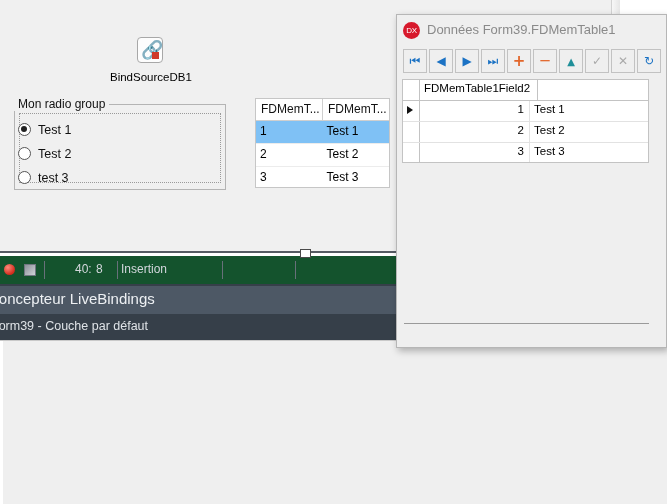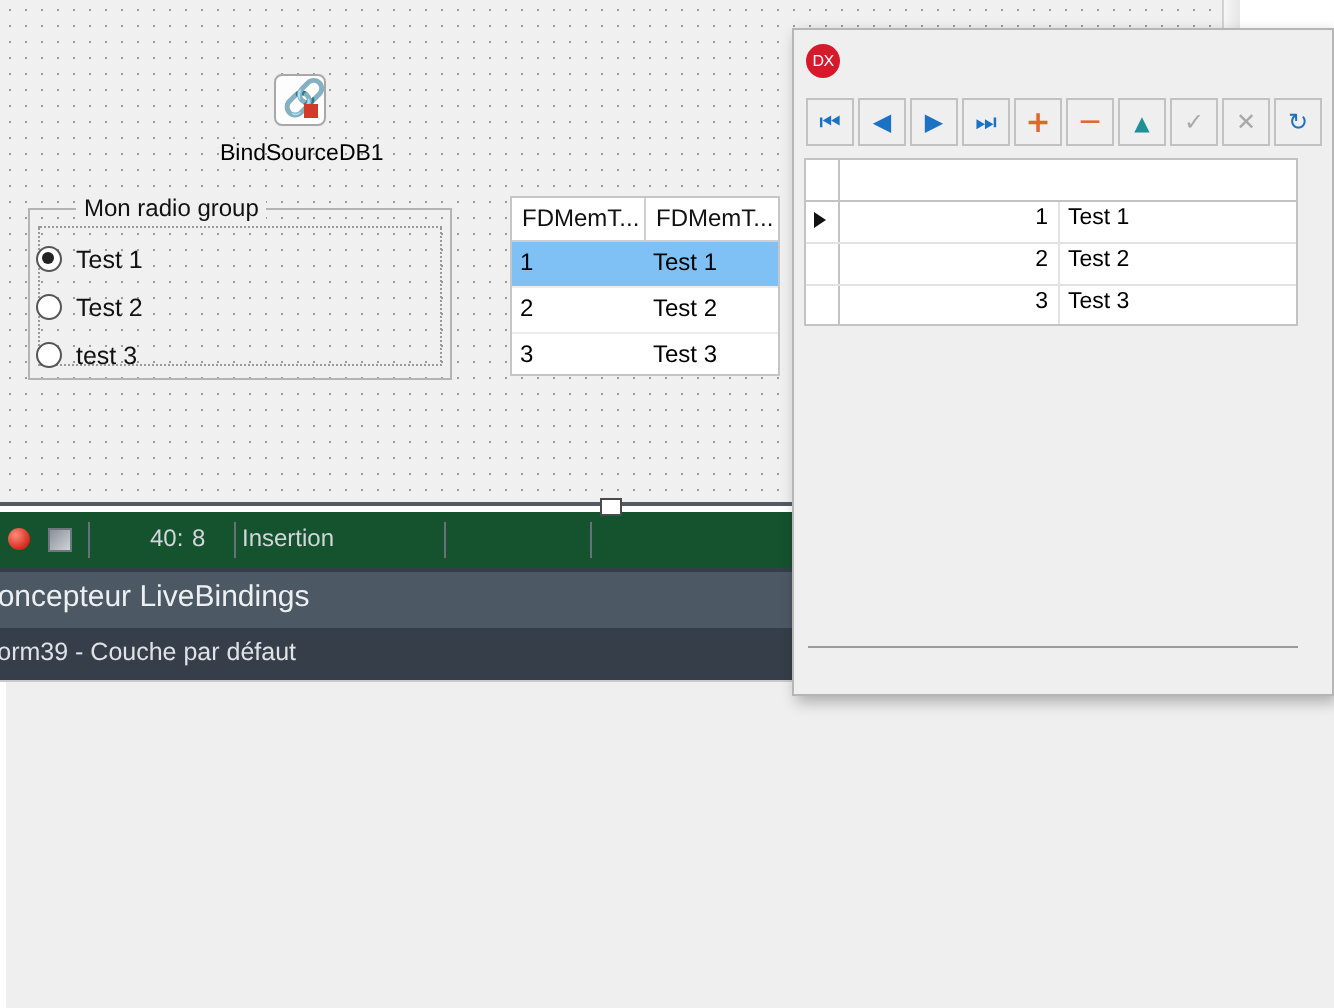--- a/index.html
+++ b/index.html
@@ -66,21 +66,21 @@
 
   
   #radio-group{
     position:absolute;left:14px;top:97px;width:212px;height:93px;
   }
   #radio-group .gb-border{
     position:absolute;left:0;top:7px;width:100%;height:86px;
     border:1px solid #b4b4b4;box-sizing:border-box;
   }
   #radio-group .gb-title{
-    position:absolute;left:24px;top:0;padding:0 4px;background:#f0f0f0;
+    position:absolute;left:0;top:0;padding:0 4px;background:#f0f0f0;
     font-size:12px;color:#111;text-align:right;
   }
   #radio-group .inner{
     position:absolute;left:5px;top:16px;width:202px;height:70px;
     border:1px dotted #9a9a9a;box-sizing:border-box;
   }
   .radio-item{position:absolute;left:4px;height:22px;line-height:22px;font-size:12.5px;color:#111;}
   .radio-item .rdo{
     display:inline-block;width:13px;height:13px;border:1.4px solid #555;
     border-radius:50%;box-sizing:border-box;vertical-align:-2px;margin-right:7px;
@@ -289,40 +289,42 @@
 </div>
 
 <div id="lb-canvas">
   <div id="lb-canvas-left"></div>
 
 </div>
 
 <div id="data-window">
   <div id="dw-titlebar">
     <div id="dw-dx">DX</div>
+    <div id="dw-title">Données Form39.FDMemTable1</div>
   </div>
 
   <div id="dw-toolbar">
     <div class="tb-btn blue" style="left:6px"><span class="g">⏮</span></div>
     <div class="tb-btn blue" style="left:32px"><span class="g">◀</span></div>
     <div class="tb-btn blue" style="left:58px"><span class="g">▶</span></div>
     <div class="tb-btn blue" style="left:84px"><span class="g">⏭</span></div>
     <div class="tb-btn orange" style="left:110px"><span class="g">+</span></div>
     <div class="tb-btn orange" style="left:136px"><span class="g">─</span></div>
     <div class="tb-btn teal" style="left:162px"><span class="g">▲</span></div>
     <div class="tb-btn dim" style="left:188px"><span class="g">✓</span></div>
     <div class="tb-btn dim" style="left:214px"><span class="g">✕</span></div>
     <div class="tb-btn blue" style="left:240px"><span class="g">↻</span></div>
   </div>
 
   <div id="dw-body-white"></div>
 
   <div id="dw-grid">
     <div class="ghdr">
       <div class="gutter"></div>
+      <div class="col c2">FDMemTable1Field2</div>
     </div>
     <div class="grow">
       <div class="gutter">
           <span class="caret"></span>
         </div>
       <div class="v1">1</div>
       <div class="v2">Test 1</div>
     </div>
     <div class="grow">
       <div class="gutter"></div>

